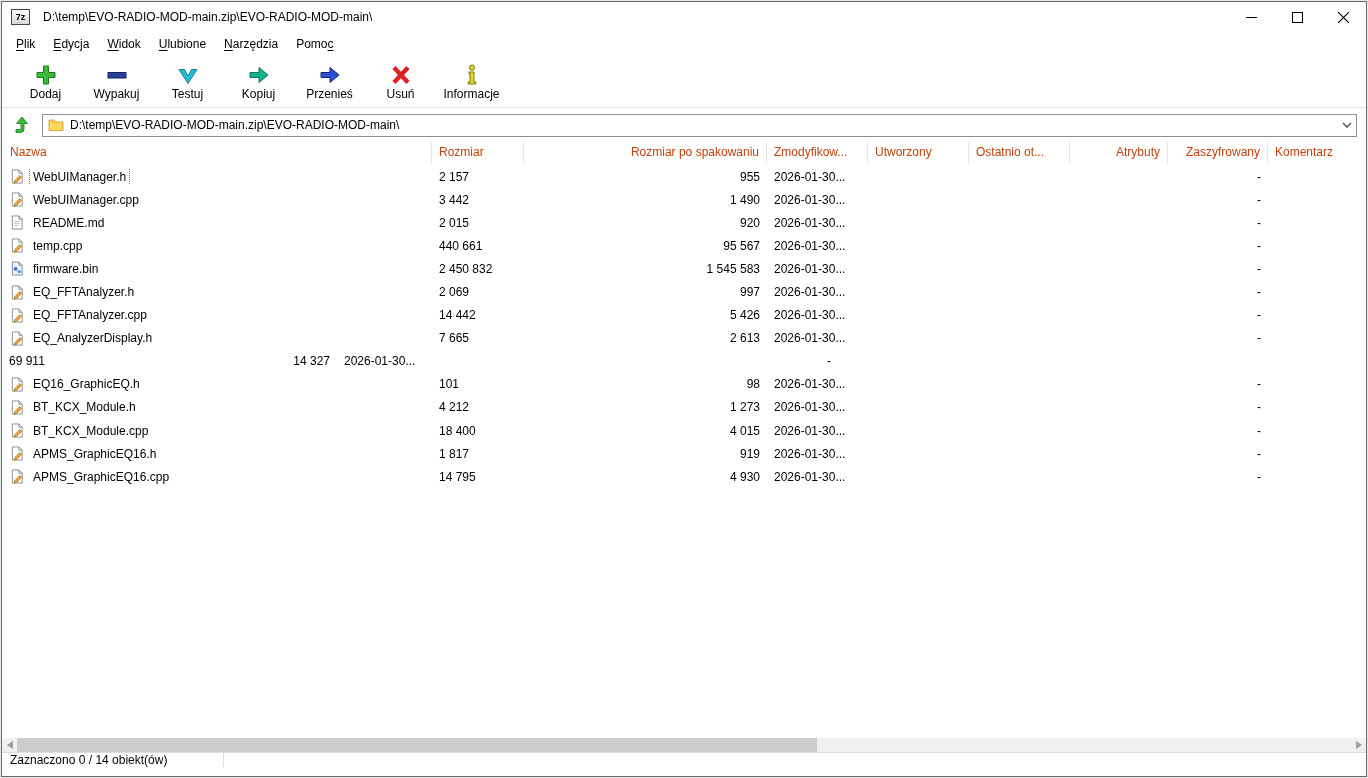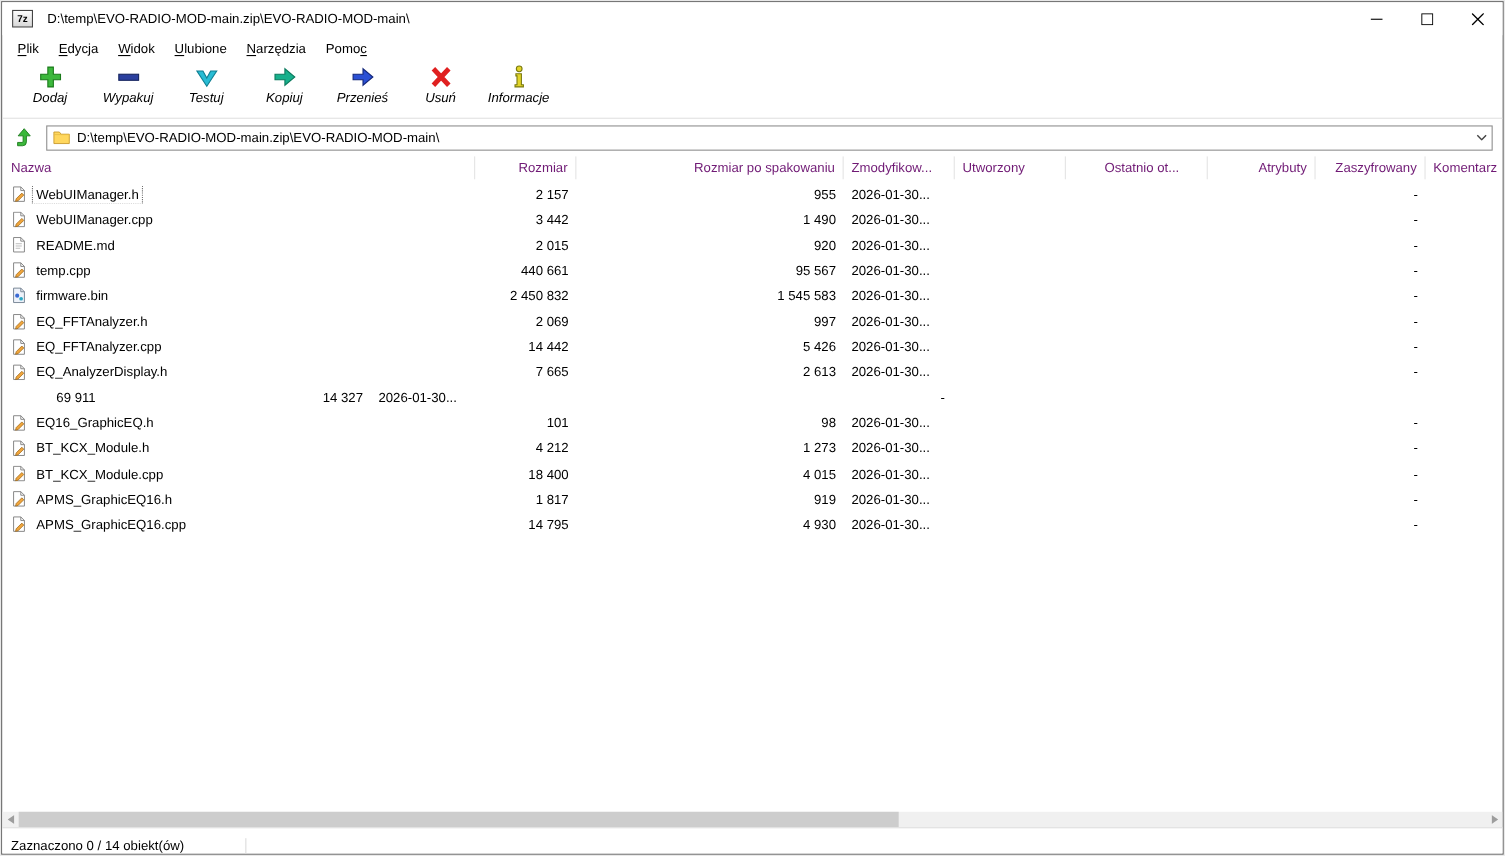--- a/index.html
+++ b/index.html
@@ -14,62 +14,62 @@
   .win-controls { display:flex; height:100%; }
   .wc { width:46px; display:flex; align-items:center; justify-content:center; }
 
   
   .menubar { flex:0 0 24px; display:flex; align-items:center; padding-left:5px; }
   .menu-item { padding:3px 9px; white-space:nowrap; }
   .menu-item u { text-underline-offset:2px; }
 
   
   .toolbar { flex:0 0 52px; border-bottom:1px solid #e2e2e2; display:flex; align-items:center; padding:0 8px; }
-  .tool-btn { width:71px; height:47px; display:flex; flex-direction:column; align-items:center; gap:0;font-style:italic; }
+  .tool-btn { width:71px; height:47px; display:flex; flex-direction:column; align-items:center; justify-content:center; gap:0; }
   .tool-icon { height:24px; display:flex; align-items:center; }
   .tool-label { white-space:nowrap; }
 
   
   .addressbar { flex:0 0 34px; display:flex; align-items:center; padding:0 9px; gap:9px; }
   .up-button { width:22px; height:22px; display:flex; align-items:center; justify-content:center; }
   .combobox { flex:1; height:23px; border:1px solid #8f8f8f; display:flex; align-items:center; padding-left:5px; gap:6px; background:#fff; }
   .combobox .path { flex:1; white-space:nowrap; overflow:hidden; }
   .combobox .dd { width:19px; height:100%; display:flex; align-items:center; justify-content:center; }
 
   
   .list { flex:1; display:flex; flex-direction:column; overflow:hidden; }
   .header-row { flex:0 0 21px; display:flex; align-items:stretch; }
-  .hcell { line-height:20px; padding:0 7px; border-right:1px solid #e4e4e4; white-space:nowrap; overflow:hidden; color:#701a75; }
+  .hcell { line-height:20px; padding:0 7px; border-right:1px solid #e4e4e4; white-space:nowrap; overflow:hidden; color:#c2410c; }
   .col-name { width:430px; }
-  .col-size { width:92px; text-align:right; }
+  .col-size { width:92px; text-align:left; }
   .col-packed { width:243px; text-align:right; }
   .col-modified { width:101px; }
   .col-created { width:101px; }
-  .col-accessed { width:101px;margin-left:28px; }
+  .col-accessed { width:101px; }
   .col-attrs { width:98px; text-align:right; }
   .col-encrypted { width:100px; text-align:right; }
   .col-comment { flex:1; border-right:none; }
   .hcell.col-name { padding-left:8px; }
 
   .rows { flex:1; overflow:hidden; padding-top:2px; }
   .row { height:23.1px; display:flex; align-items:center; }
   .cell { padding:0 7px; white-space:nowrap; overflow:hidden; }
   .row .col-name { display:flex; align-items:center; gap:5px; padding-left:7px; }
   .file-ico { width:16px; height:16px; flex:0 0 16px; display:flex; align-items:center; justify-content:center; }
   .fname { padding:1px 3px; }
   .fname.focused { outline:1px dotted #707070; }
 
   
   .hscrollbar { flex:0 0 14px; background:#f0f0f0; display:flex; align-items:stretch; }
   .scroll-arrow { width:15px; display:flex; align-items:center; justify-content:center; }
   .scroll-track { flex:1; position:relative; }
   .scroll-thumb { position:absolute; left:0; top:0; bottom:0; width:800px; background:#cdcdcd; }
 
   
-  .statusbar { flex:0 0 24px; border-top:1px solid #dcdcdc; display:flex; align-items:flex-end; background:#fff;gap:23px; }
+  .statusbar { flex:0 0 24px; border-top:1px solid #dcdcdc; display:flex; align-items:flex-start; background:#fff;gap:23px; }
   .status-pane { border-right:1px solid #dcdcdc; display:flex; align-items:center; padding:0 8px; white-space:nowrap; }
   .status-pane.main { width:222px; }
   .status-pane.p2 { width:100px; }
   .status-pane.p3 { width:100px; }
   .status-pane.p4 { flex:1; border-right:none; }
 </style>
 </head>
 <body>
 
 <div class="window">

